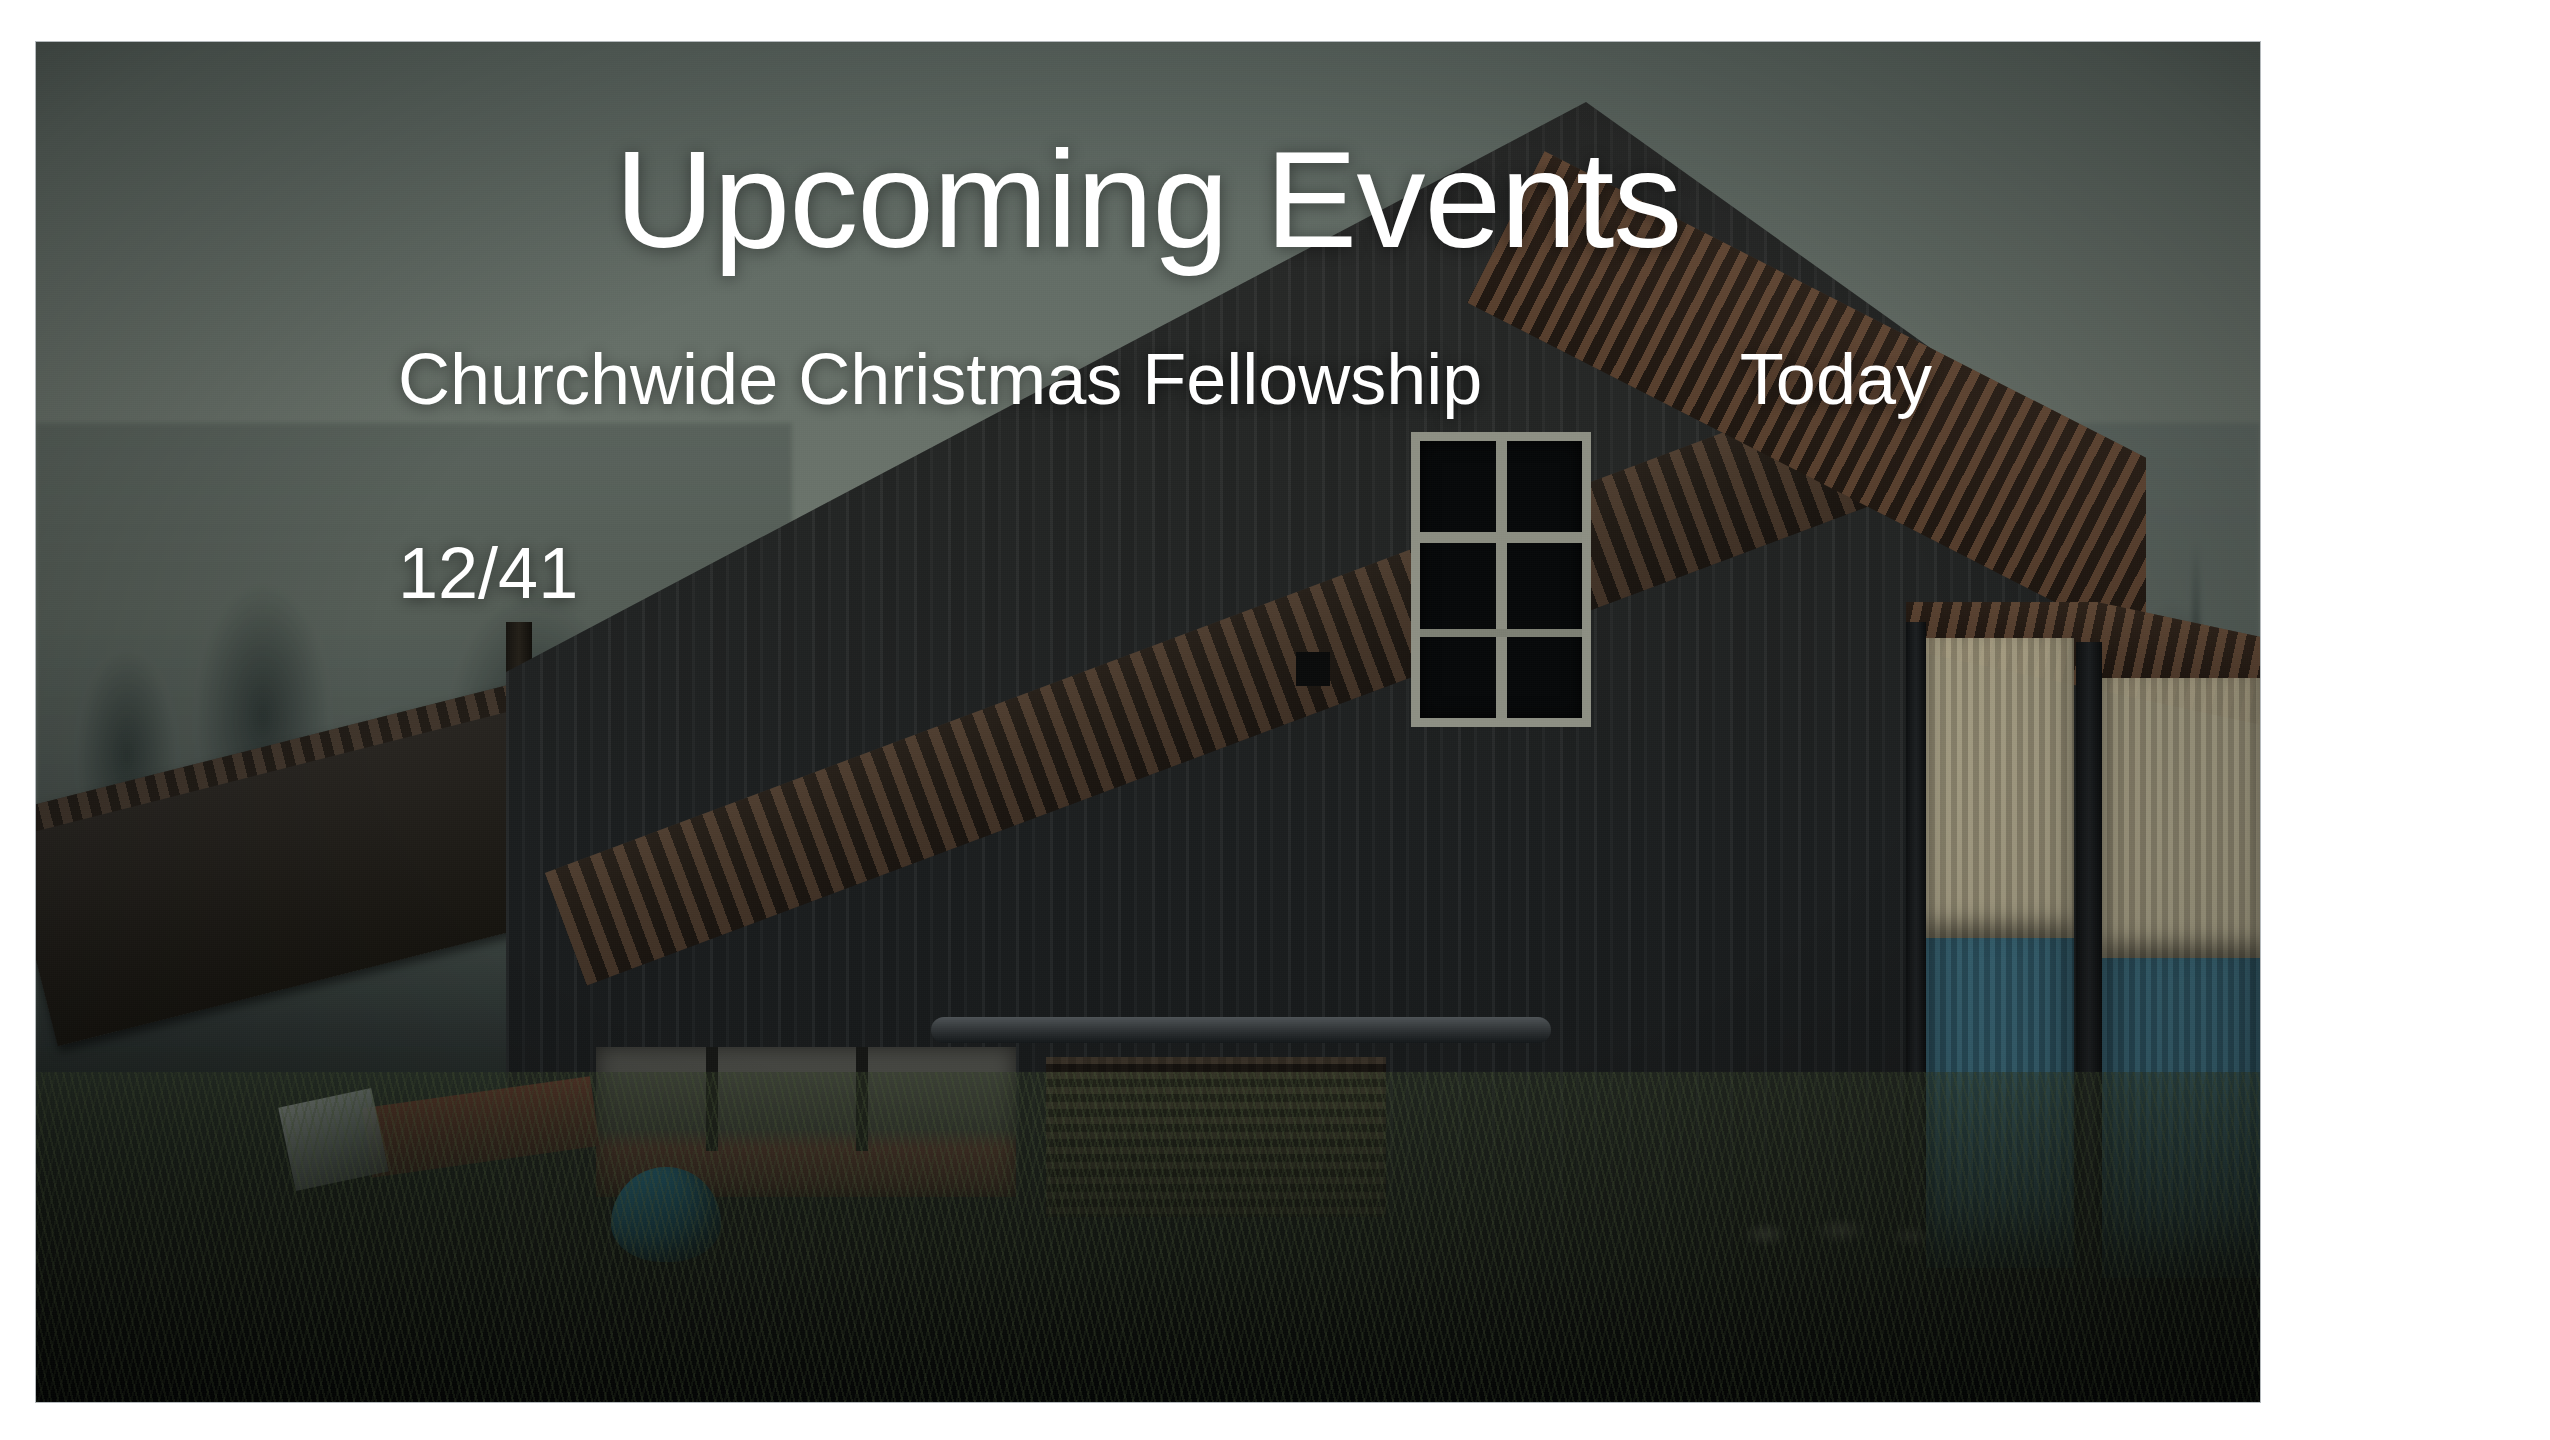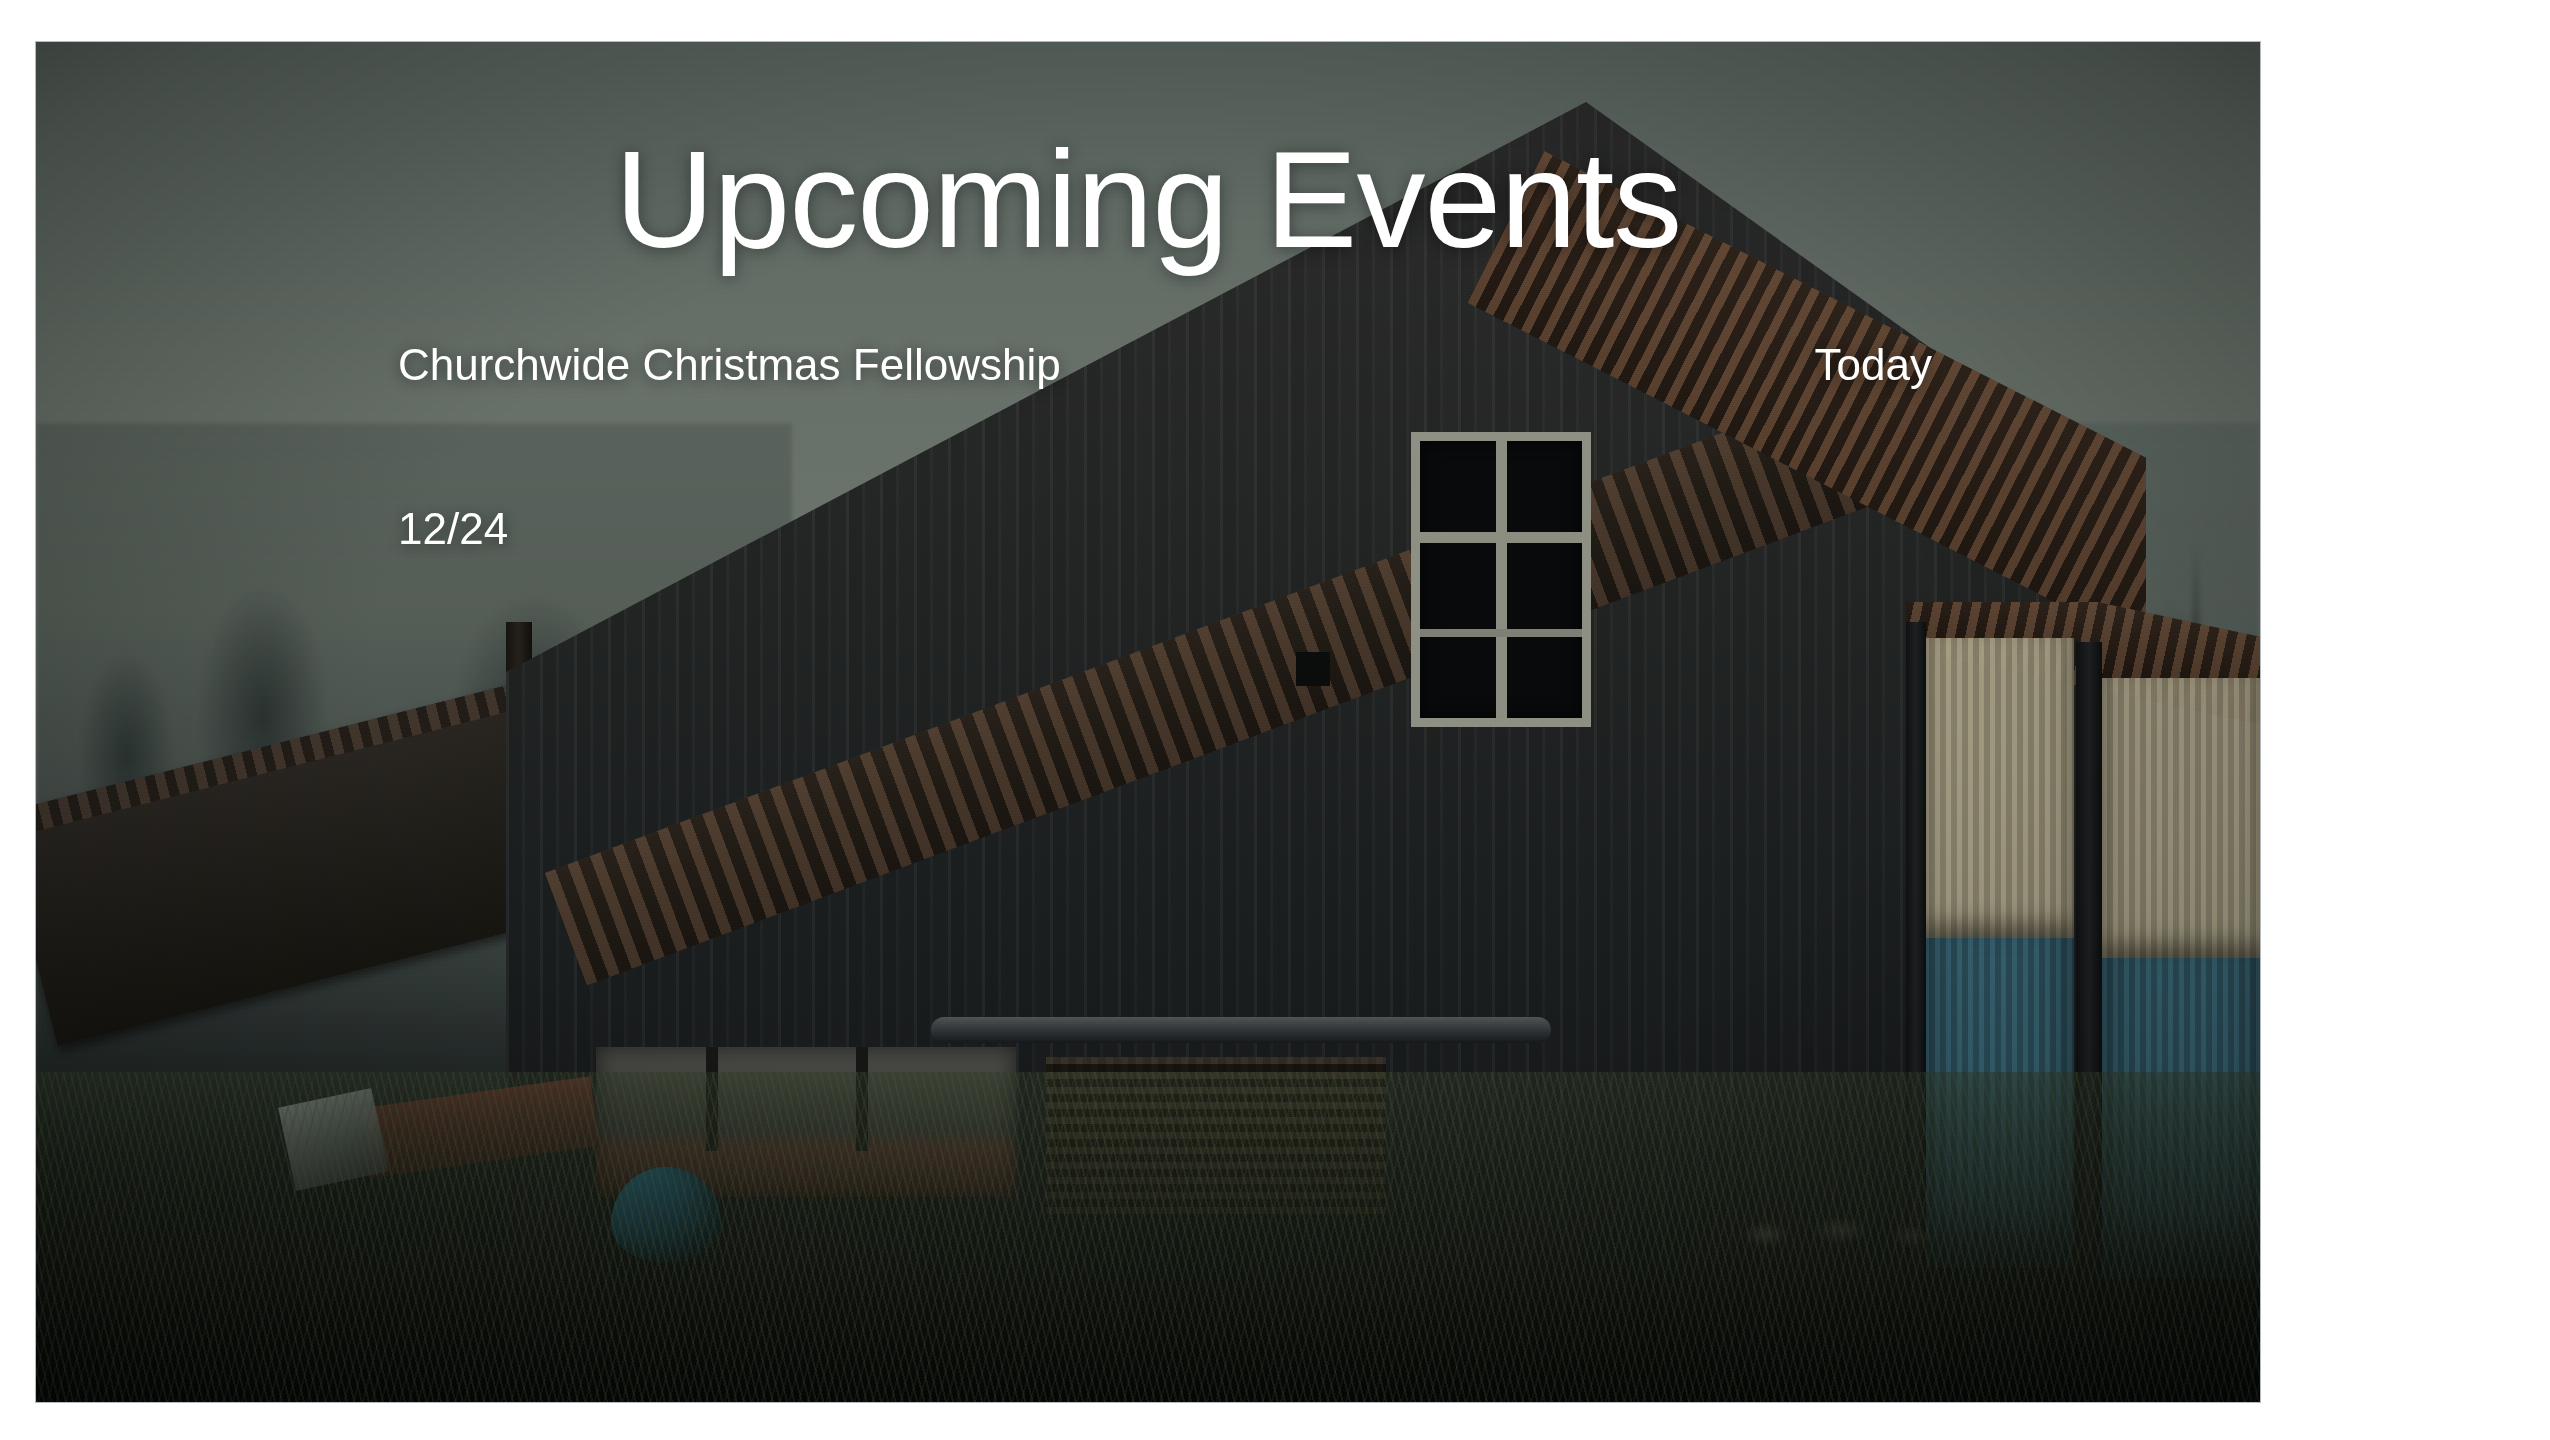--- a/index.html
+++ b/index.html
@@ -334,21 +334,21 @@
     left: 362px;
     right: 328px;
     top: 300px;
   }
   .event-row {
     display: flex;
     align-items: center;
     justify-content: space-between;
     margin-bottom: 118px;
     color: #ffffff;
-    font-size: 44px;
+    font-size: 72px;
     font-weight: 400;
     line-height: 1.05;
     text-shadow: 0 2px 14px rgba(0,0,0,.48);
   }
   .event-name { white-space: nowrap; }
   .event-date { white-space: nowrap; text-align: right; }
 </style>
 </head>
 <body>
 
@@ -410,18 +410,18 @@
     <div id="slide-title">Upcoming Events</div>
 
     <div id="events-list">
 
       <div class="event-row">
         <span class="event-name">Churchwide Christmas Fellowship</span>
         <span class="event-date">Today</span>
       </div>
 
       <div class="event-row">
-        <span class="event-date">12/24</span>
+        <span class="event-date">12/41</span>
       </div>
 
     </div>
   </div>
 </div>
 
 </body></html>

